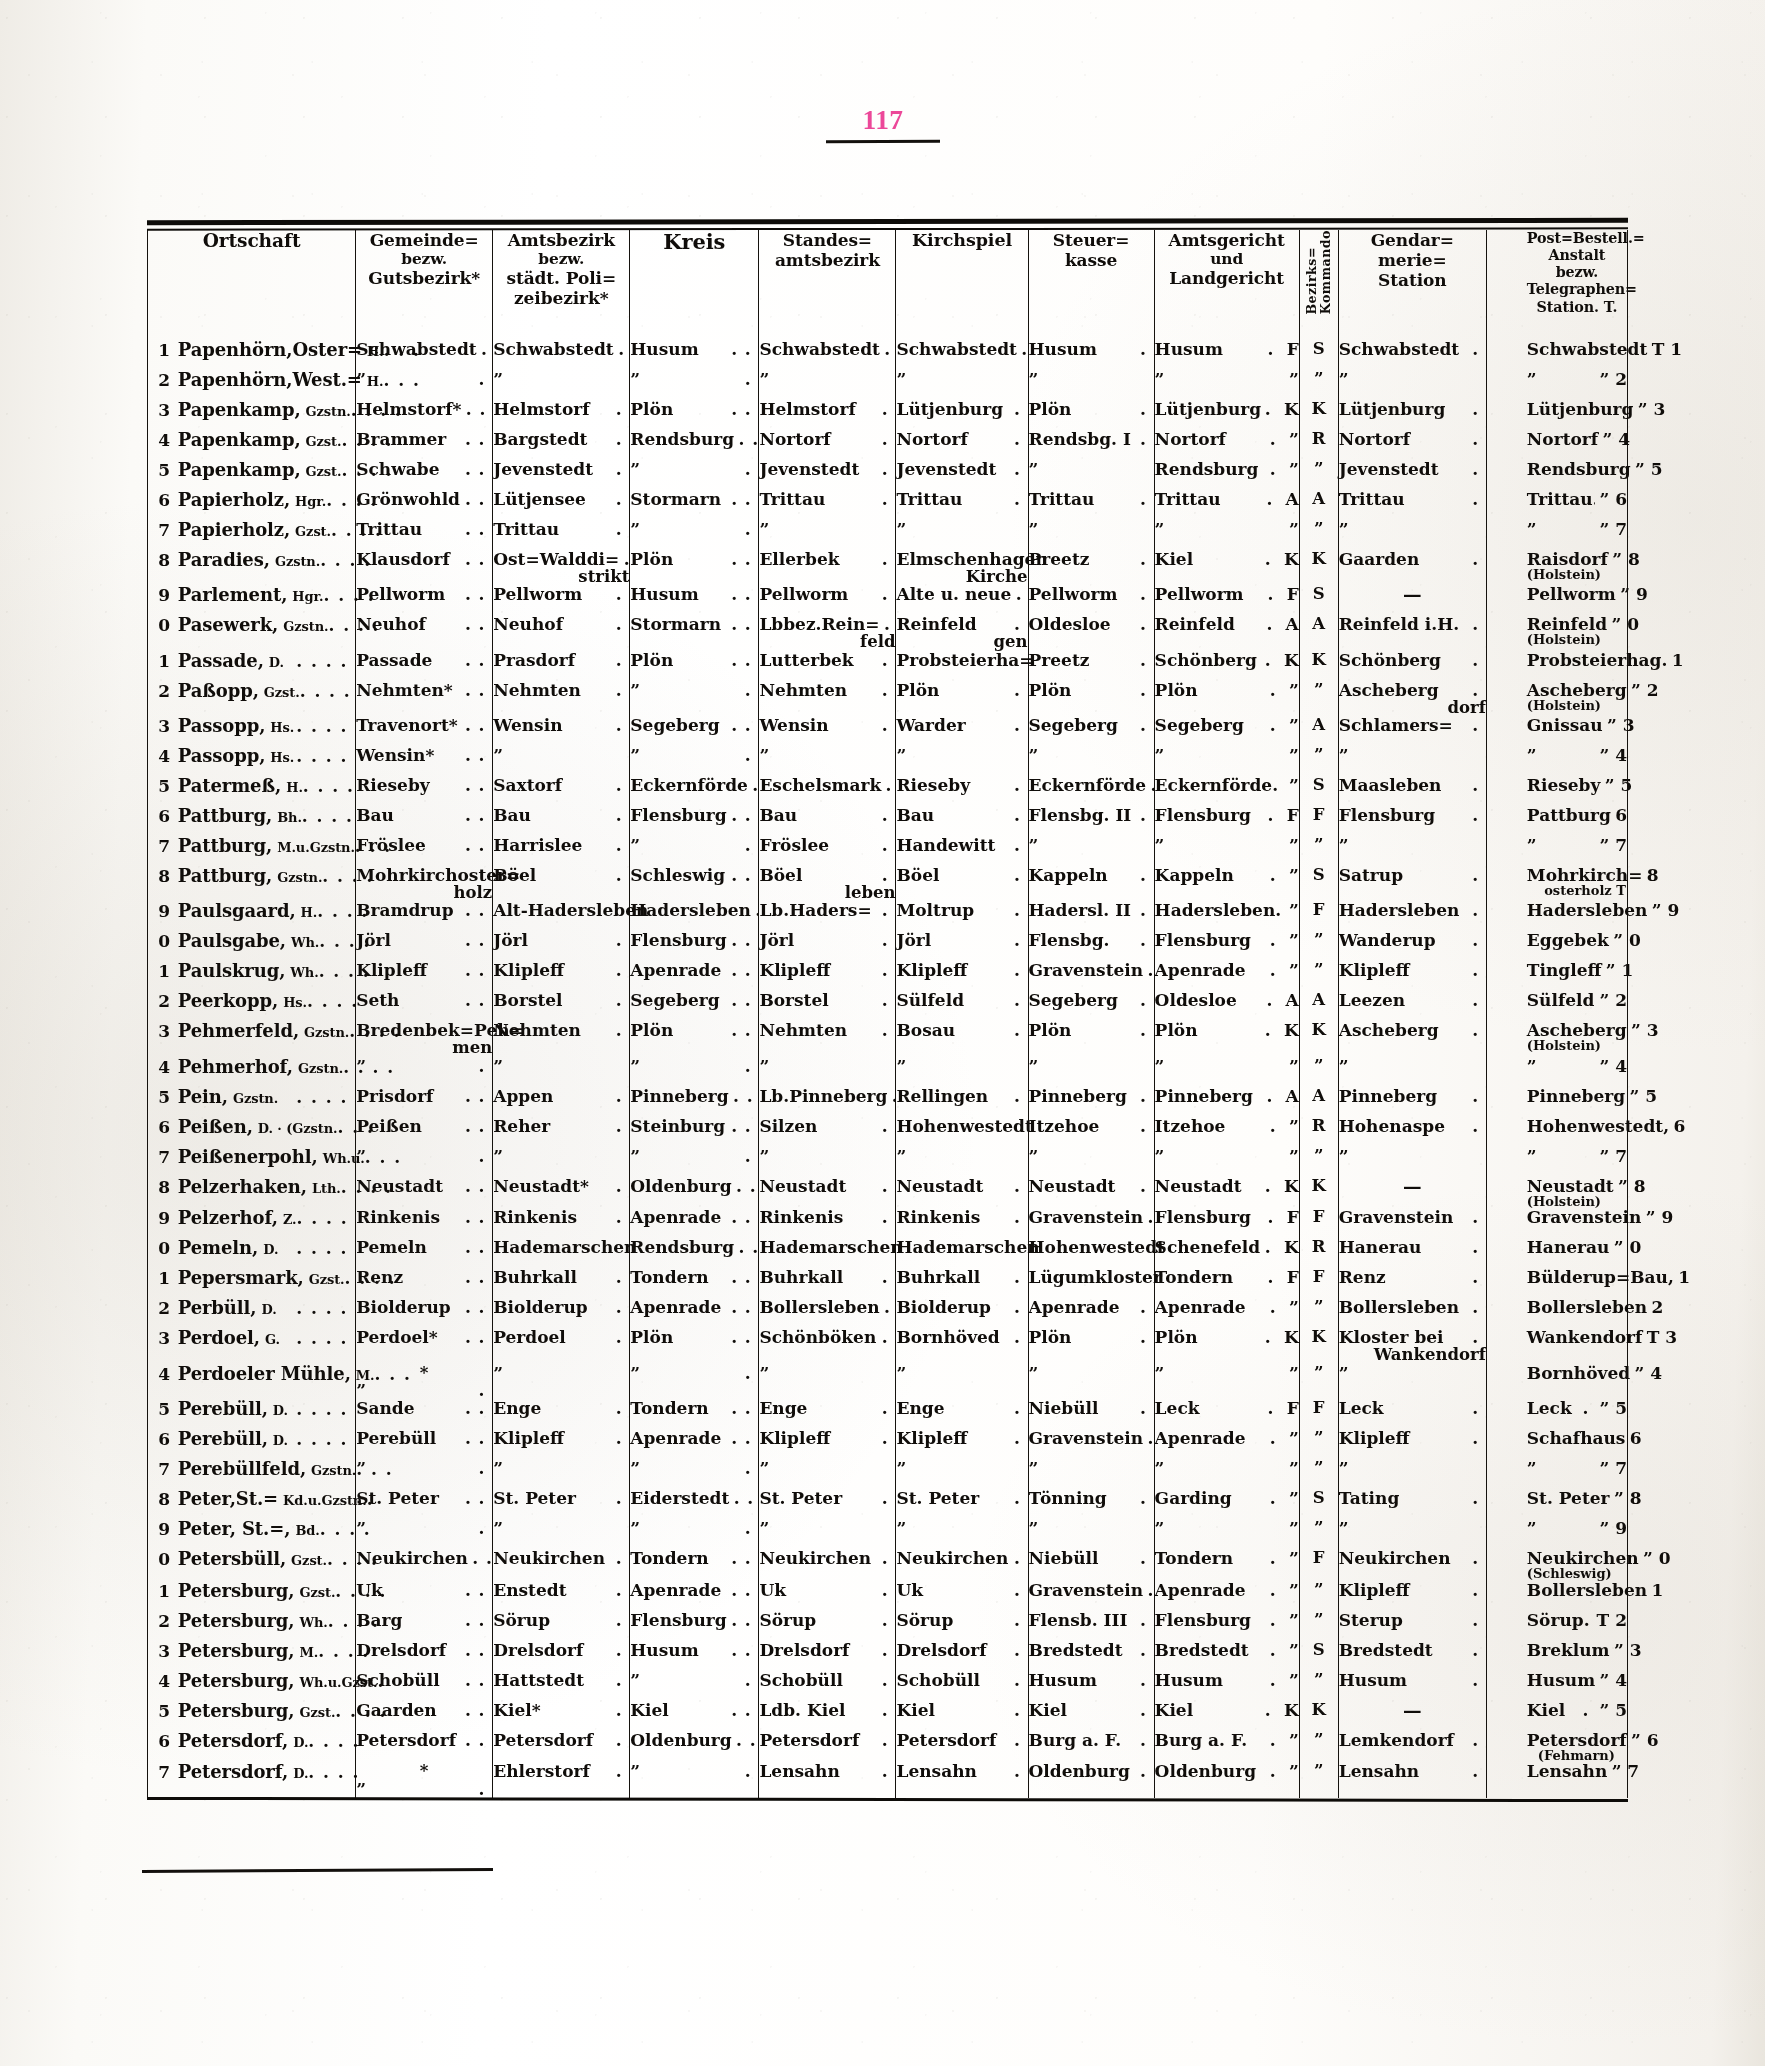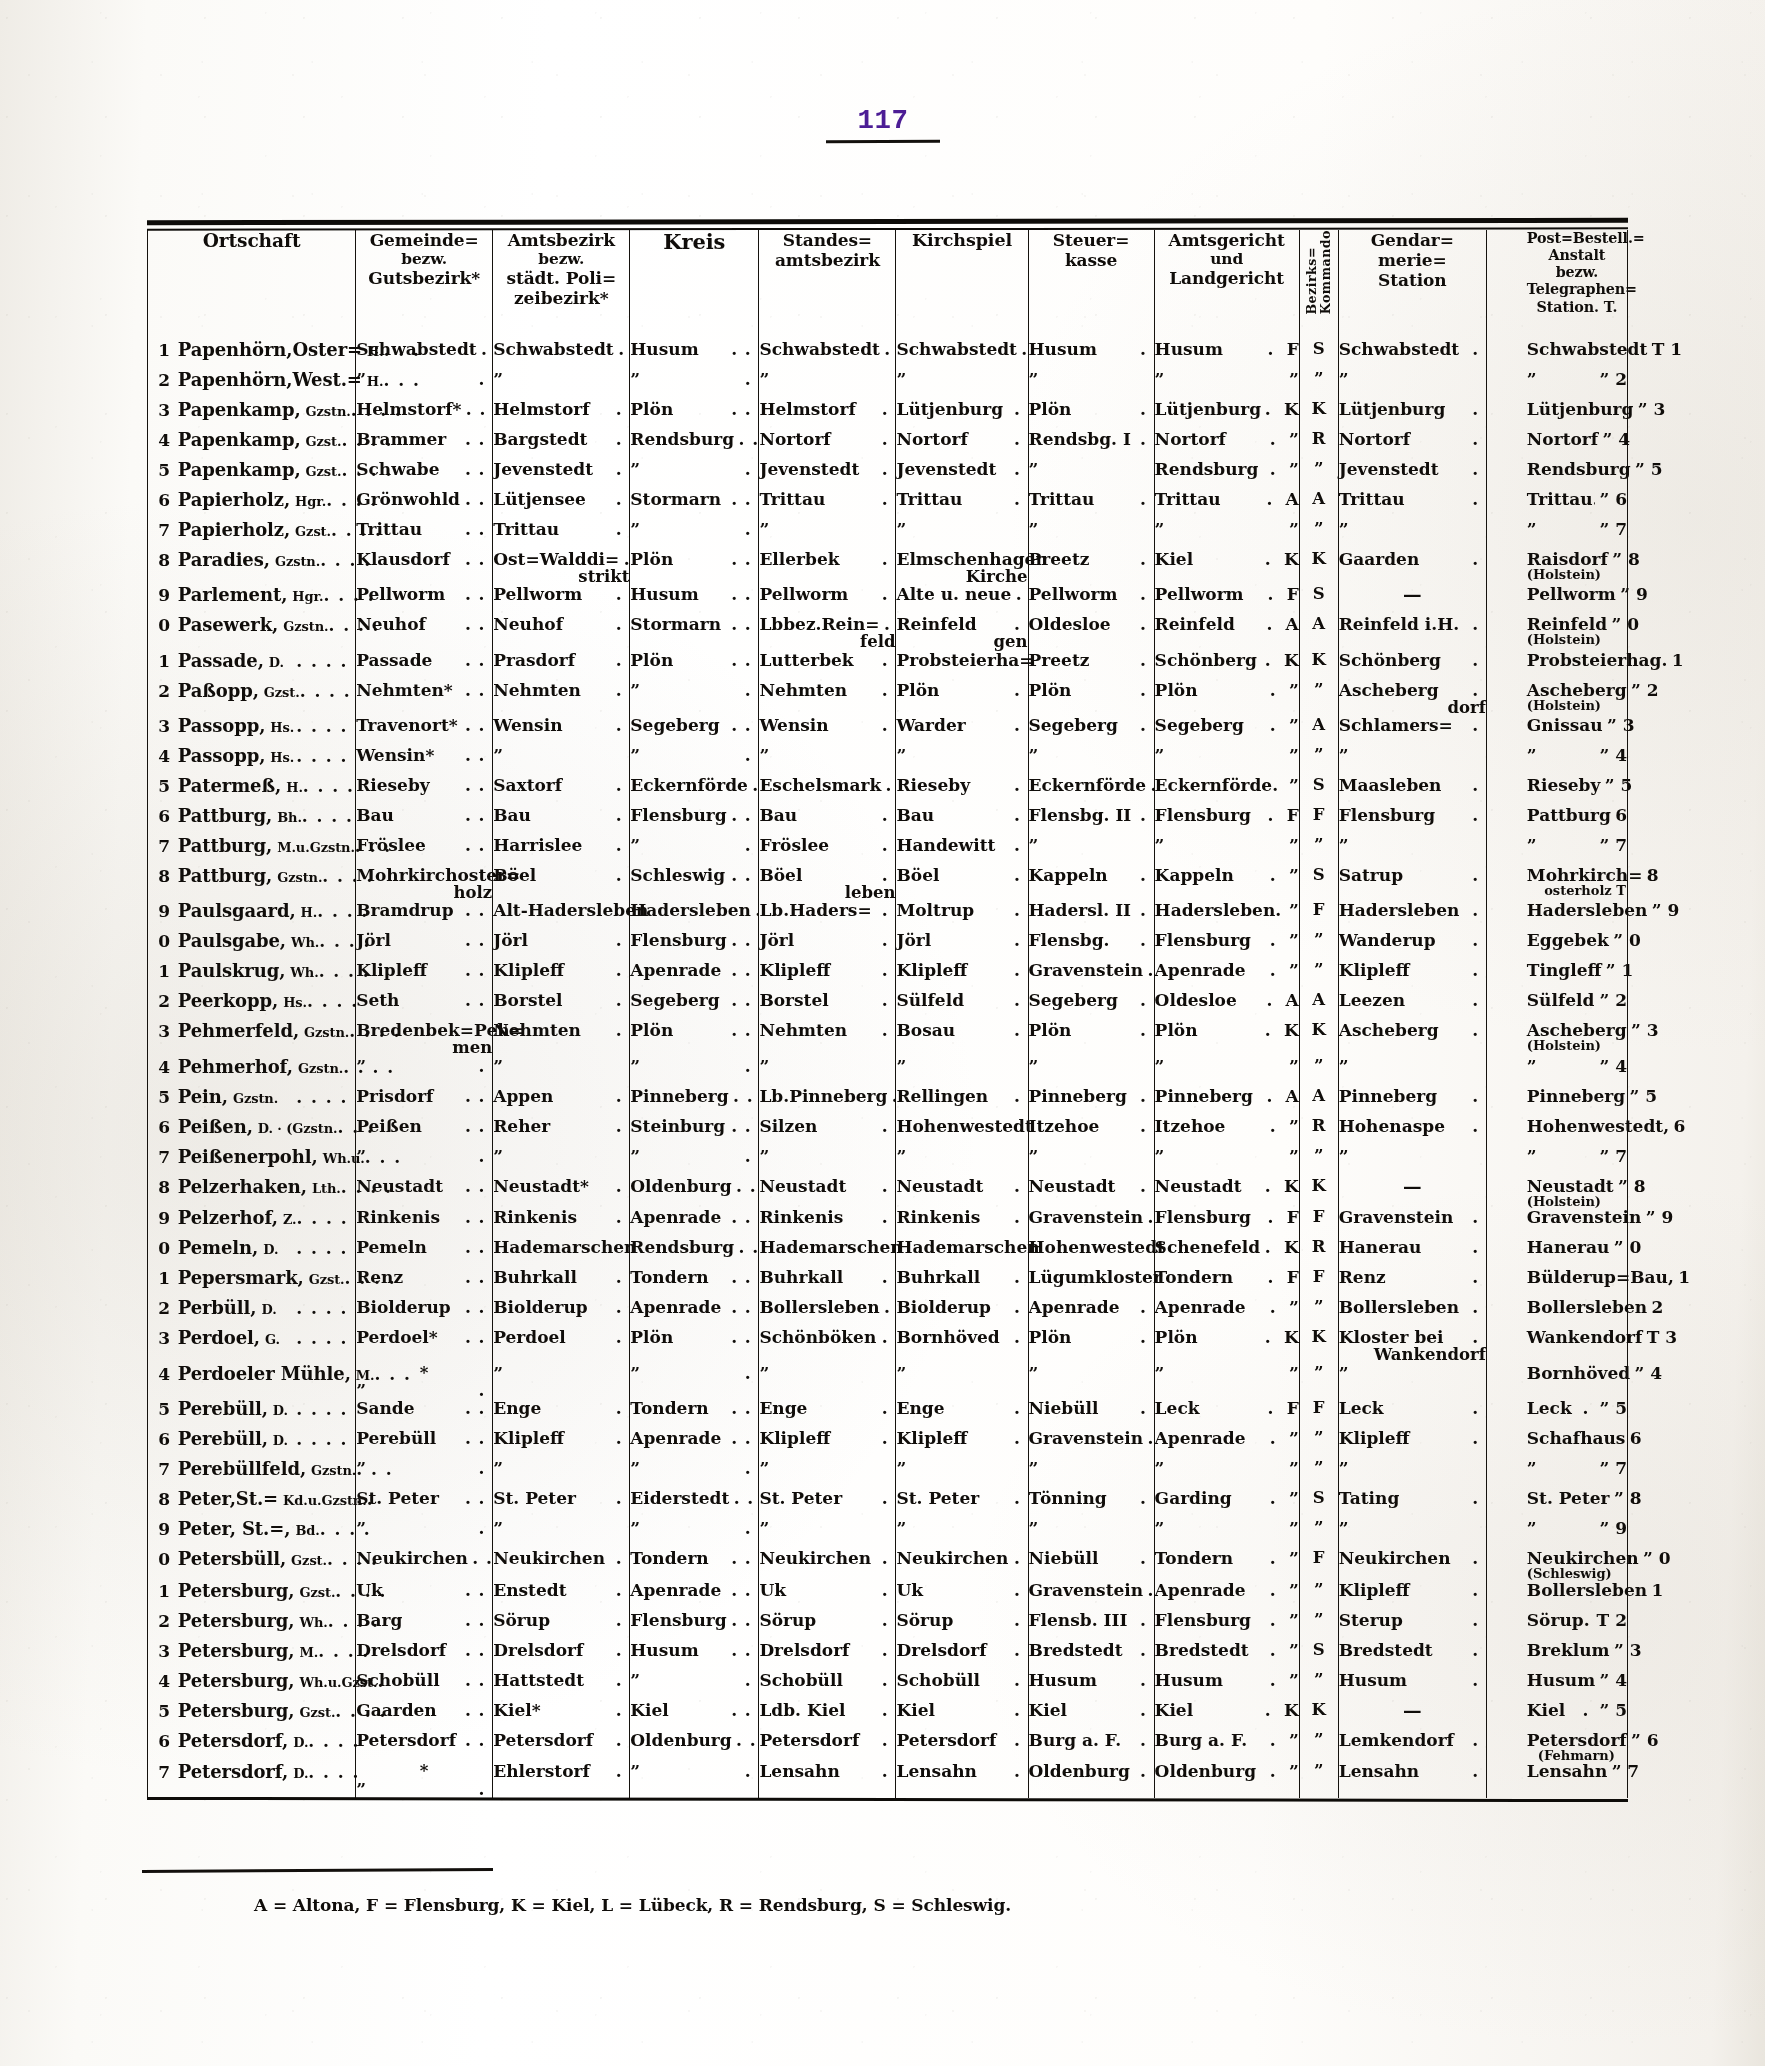--- a/index.html
+++ b/index.html
@@ -44,26 +44,26 @@
     letter-spacing: -0.1px;
   }
 
   
   .pagenum-wrap{
     position:absolute; left:0; right:0; top:107px;
     text-align:center;
   }
   .pagenum{
     display:inline-block;
-    font-family:Liberation Mono, monospace;
+    font-family:Liberation Serif, serif;
     font-weight:700;
     font-size:27.4px;
     letter-spacing:0.5px;
     line-height:1;
-    color:#4c1d95;
+    color:#ec4899;
   }
   .pagenum-rule{
     width:114px; height:2.7px; background:#13100d;
     margin:5.5px auto 0;
     transform: rotate(-0.15deg);
   }
 
   
   .tablewrap{
     position:absolute;
@@ -3442,15 +3442,14 @@
             </div>
           </td>
         </tr>
       </tbody>
   </table>
   <div class="rule-bottom"></div>
 </div>
 
 <div class="footer">
   <div class="foot-rule"></div>
-  <div class="foot2 fr">A = Altona,  F = Flensburg,  K = Kiel,  L = Lübeck,  R = Rendsburg,  S = Schleswig.</div>
 </div>
 
 
 </body></html>

